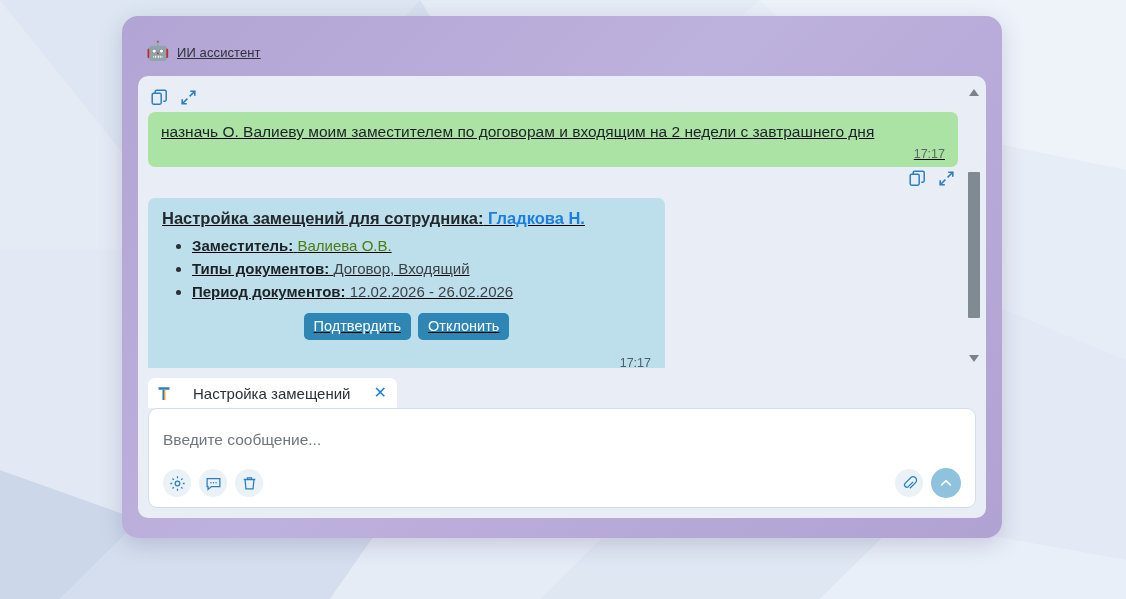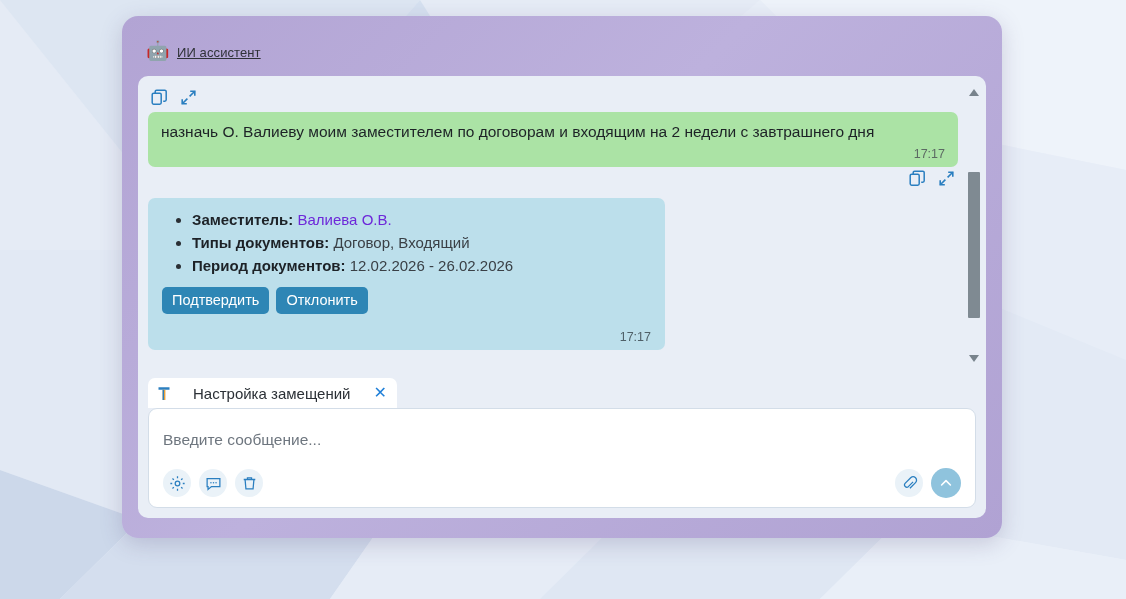--- a/index.html
+++ b/index.html
@@ -66,20 +66,21 @@
 
   
   .messages-region {
     position: absolute;
     left: 0; top: 0;
     width: 848px;
     height: 292px;
     box-sizing: border-box;
     padding: 10px 28px 0 10px;
     overflow: hidden;
+    text-decoration: underline;
   }
 
   .msg-toolbar {
     display: flex;
     gap: 10px;
     align-items: center;
     padding: 2px 0 4px 2px;
   }
   .msg-toolbar.right { justify-content: flex-end; padding-right: 2px; }
 
@@ -135,24 +136,24 @@
   .card-list {
     margin: 0 0 9px 0;
     padding-left: 30px;
   }
   .card-list li {
     font-size: 15px;
     color: #2a2f34;
     line-height: 1.52;
   }
   .card-list li b { color: #1d2227; }
-  .val-link { color: #6d28d9; margin-top: 32px; }
+  .val-link { color: #4d7c0f; margin-top: 32px; }
   .val-plain { color: #3a4046; }
 
-  .card-actions { display: flex; gap: 7px; margin-bottom: 16px; }
+  .card-actions { display: flex; gap: 7px; margin-bottom: 16px; justify-content: center; }
   .btn {
     background: #2e86b5;
     color: #ffffff;
     border: none;
     border-radius: 5px;
     font-size: 14.5px;
     font-family: "Liberation Sans", sans-serif;
     padding: 6px 10px 7px 10px;
     cursor: pointer;
     line-height: 1;
@@ -344,20 +345,24 @@
           <svg width="17" height="17" viewBox="0 0 17 17" fill="none" stroke="#2b7fc0" stroke-width="1.6">
             <path d="M10.2 2.2h4.6v4.6"></path>
             <path d="M6.8 14.8H2.2v-4.6"></path>
             <path d="M14.8 2.2L9.6 7.4"></path>
             <path d="M2.2 14.8l5.2-5.2"></path>
           </svg>
         </span>
       </div>
 
       <div class="assistant-bubble">
+        <div class="card-title">
+          <span>Настройка замещений для сотрудника:</span>
+          <span class="entity-link">Гладкова Н.</span>
+        </div>
 
         <ul class="card-list">
           <li>
             <b>Заместитель:</b>
             <span class="val-link">Валиева О.В.</span>
           </li>
           <li>
             <b>Типы документов:</b>
             <span class="val-plain">Договор, Входящий</span>
           </li>

